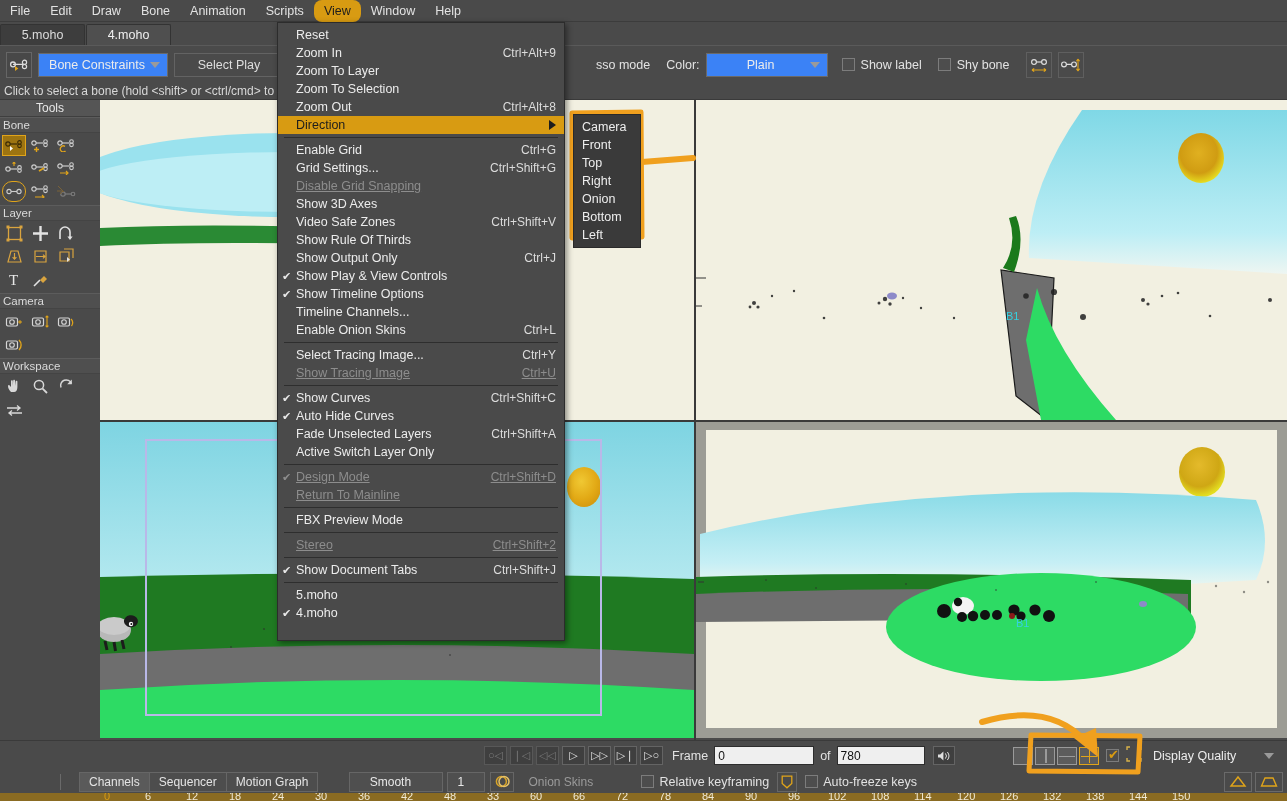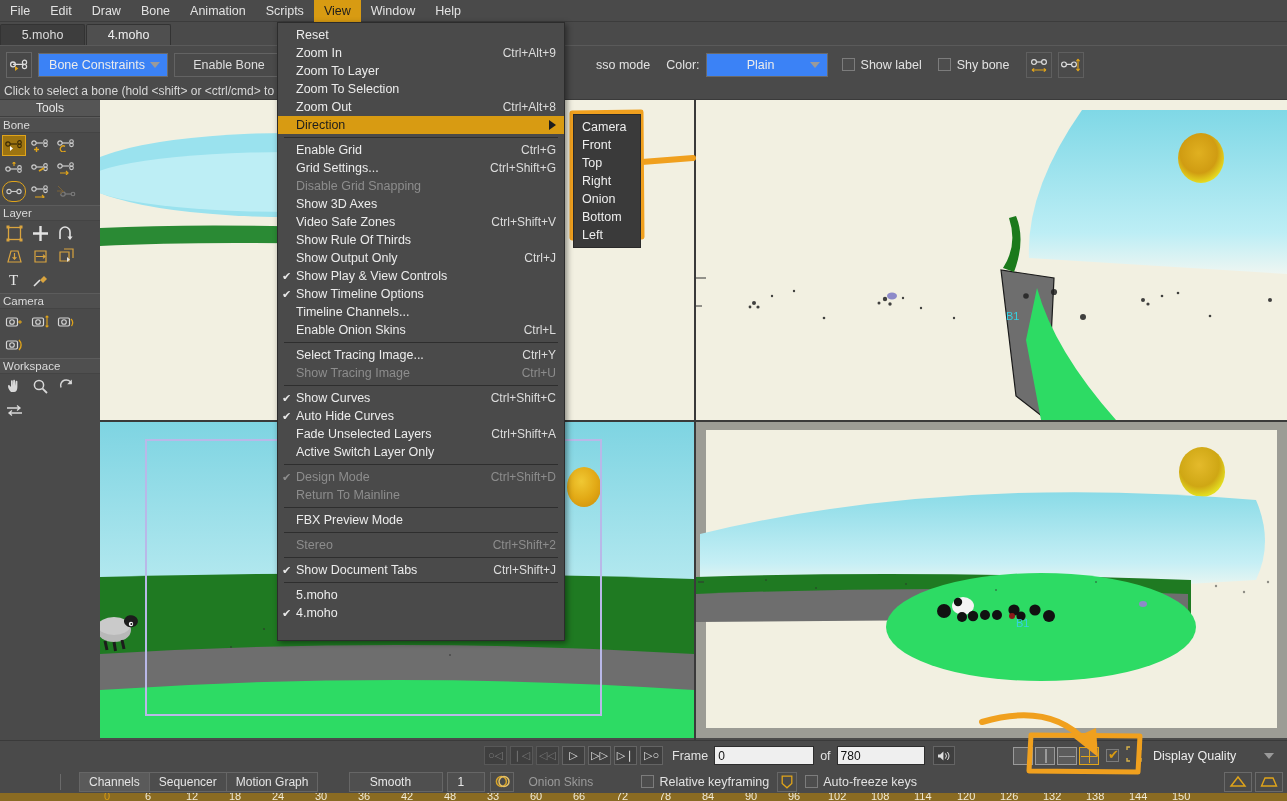--- a/index.html
+++ b/index.html
@@ -16,21 +16,21 @@
   
   .menubar {
     position:absolute; left:0; top:0; width:1287px; height:22px;
     background:#4a4a4a; display:flex; align-items:center;
     border-bottom:1px solid #3c3c3c;
   }
   .menubar .mi {
     padding:3px 10px; font-size:12.5px; color:#e2e2e2; line-height:16px;
     cursor:default;
   }
-  .menubar .mi.active { background:#d89b12; color:#1d1d1d; }
+  .menubar .mi.active { background:#d89b12; color:#1d1d1d;border-radius:8px; }
 
   
   .doctabs {
     position:absolute; left:0; top:22px; width:1287px; height:23px;
     background:#4a4a4a; display:flex; align-items:flex-end;
   }
   .doctab {
     height:21px; min-width:85px; padding:0 16px; margin-right:1px;
     background:#3d3d3d; color:#dcdcdc; font-size:12.5px;
     display:flex; align-items:center; justify-content:center;
@@ -164,21 +164,21 @@
     background:#4a4a4a; border:1px solid #2c2c2c;
     padding:3px 0 18px 0; z-index:50;
     box-shadow:2px 2px 6px rgba(0,0,0,.45);
   }
   .mrow {
     height:18px; display:flex; align-items:center; position:relative;
     padding-left:18px; padding-right:8px; font-size:12.5px; color:#ececec;
     white-space:nowrap;
   }
   .mrow.hl { background:#d89b12; color:#1d1d1d; }
-  .mrow.disabled { color:#8d8d8d; }
+  .mrow.disabled { color:#8d8d8d;text-decoration:underline; }
   .mrow .chk { position:absolute; left:4px; font-size:11px; color:#e8e8e8; }
   .mrow.disabled .chk { color:#8d8d8d; }
   .mrow .acc { margin-left:auto; padding-left:22px; color:#dcdcdc; font-size:12px; }
   .mrow.disabled .acc { color:#8d8d8d; }
   .mrow .submark {
     margin-left:auto; width:0;height:0;
     border-top:5px solid transparent;border-bottom:5px solid transparent;
     border-left:7px solid #1d1d1d;
   }
   .msep { height:1px; background:#2e2e2e; margin:3px 6px; }
@@ -220,21 +220,21 @@
         <path d="M4 4a2.4 2.4 0 100 4.8 2.4 2.4 0 000-4.8M4 6.4h10" stroke="#ddd" fill="none" stroke-width="1.3"></path>
         <circle cx="15.5" cy="4.3" r="2.1" stroke="#ddd" fill="none" stroke-width="1.2"></circle>
         <circle cx="15.5" cy="8.6" r="2.1" stroke="#ddd" fill="none" stroke-width="1.2"></circle>
         <path d="M6 8l0 5 3.4-2.6z" fill="#e0a41a"></path>
       </svg>
     </span>
     <div class="combo">
       <span>Bone Constraints</span>
       <span class="caret"></span>
     </div>
-    <div class="tbtn" style="min-width:110px;justify-content:center;">Enable Bone</div>
+    <div class="tbtn" style="min-width:110px;justify-content:center;">Select Play</div>
     <div style="width:300px"></div>
     <span class="lbl">sso mode</span>
     <span class="lbl" style="margin-left:10px">Color:</span>
     <div class="combo" style="min-width:122px">
       <span>Plain</span>
       <span class="caret"></span>
     </div>
     <span class="cb" style="margin-left:8px"></span>
     <span class="lbl">Show label</span>
     <span class="cb" style="margin-left:10px"></span>

